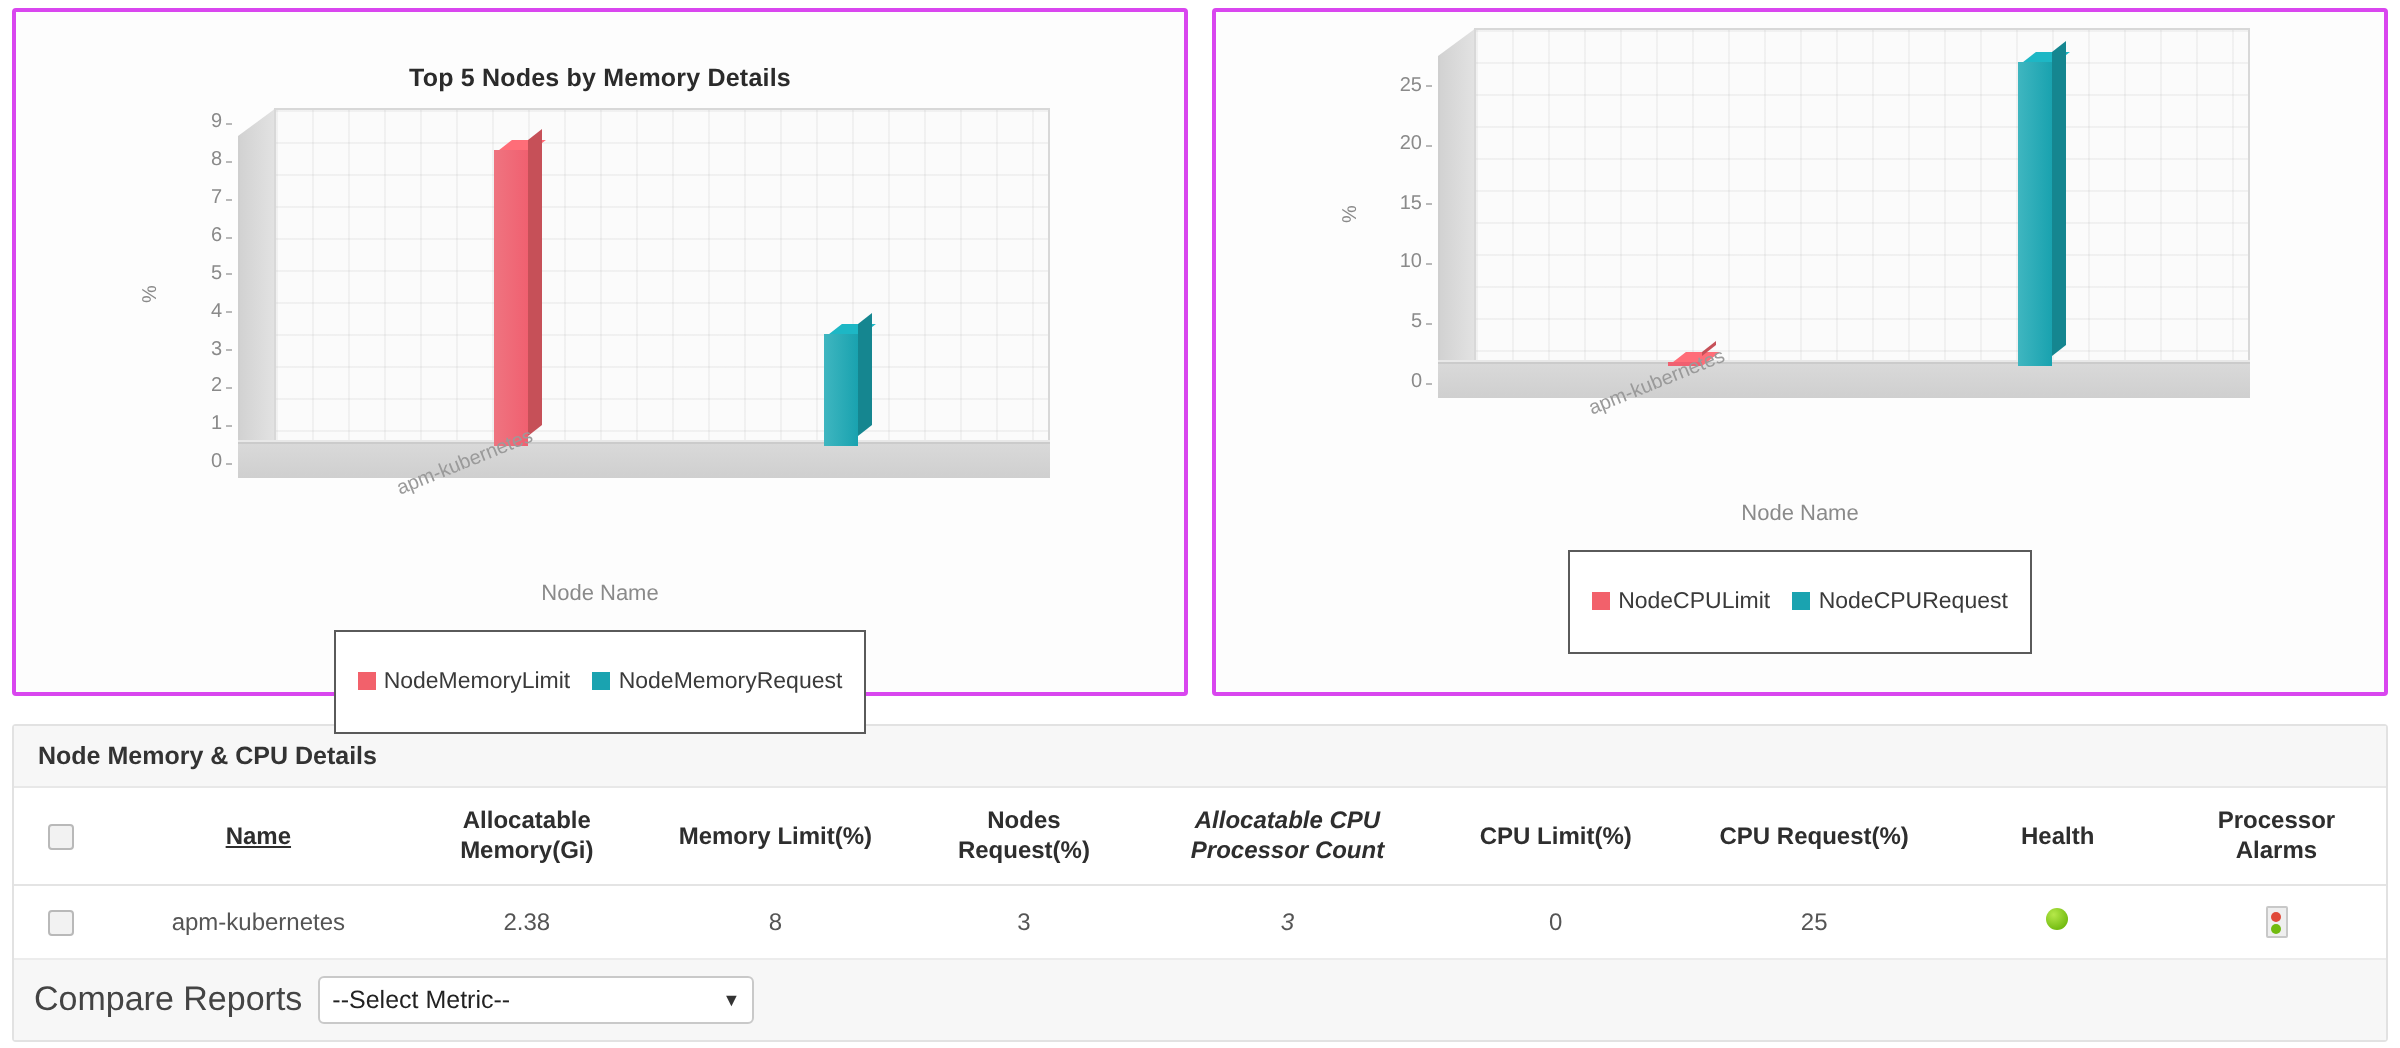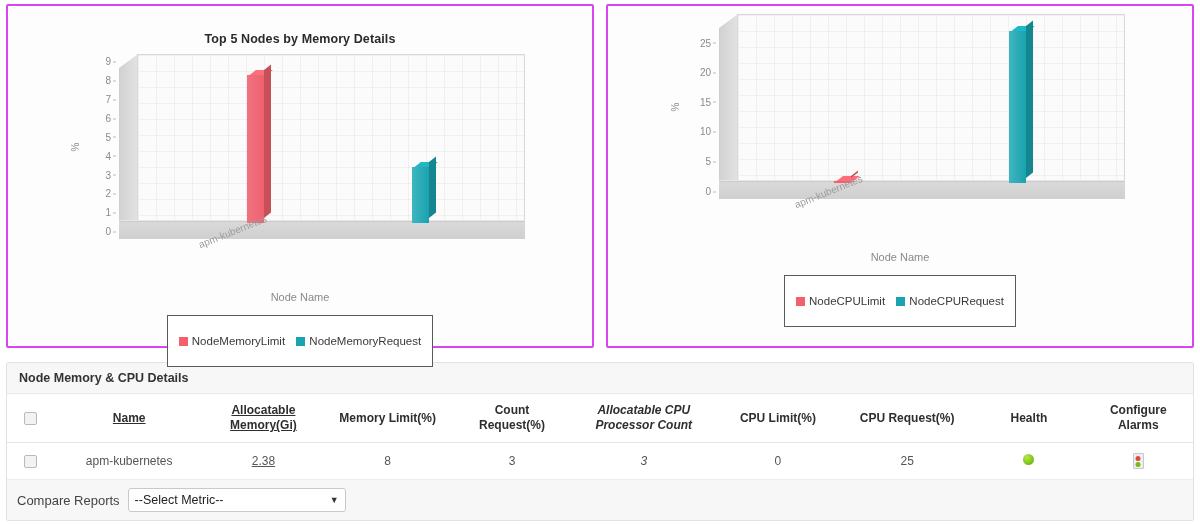--- a/index.html
+++ b/index.html
@@ -202,21 +202,21 @@
     padding: 10px 4px;
     text-align: center;
     color: #555;
     border-bottom: 1px solid #ececec;
     vertical-align: middle;
   }
   th.col-check, td.col-check { width: 48px; }
   th.col-name, td.col-name { width: 150px; text-align: left; padding-left: 14px; }
   th.col-name { padding-left: 14px; text-align: left; text-decoration: underline; }
   td.col-name { color: #555; }
-  th.col-alloc-mem, td.col-alloc-mem { width: 120px; text-decoration: underline; }
+  th.col-alloc-mem, td.col-alloc-mem { width: 120px; }
   th.col-mem-limit, td.col-mem-limit { width: 130px; }
   th.col-mem-req, td.col-mem-req { width: 120px; }
   th.col-alloc-cpu, td.col-alloc-cpu { width: 145px; font-style: italic; }
   th.col-cpu-limit, td.col-cpu-limit { width: 125px; }
   th.col-cpu-req, td.col-cpu-req { width: 135px; }
   th.col-health, td.col-health { width: 110px; }
   th.col-alarms, td.col-alarms { width: 110px; }
 
   input.cb {
     -webkit-appearance: none;
@@ -254,21 +254,21 @@
   .alarm-icon i.red { top: 2px; background: #e04a3a; }
   .alarm-icon i.green { top: 8px; background: #72bb10; }
 
   .footer-bar {
     background: #f7f7f7;
     padding: 8px 10px;
     display: flex;
     align-items: center;
     gap: 8px;
   }
-  .footer-label { font-size: 13px; color: #444; }
+  .footer-label { font-size: 17px; color: #444; }
   select.metric {
     -webkit-appearance: none;
     appearance: none;
     width: 218px;
     height: 24px;
     border: 1px solid #c9c9c9;
     border-radius: 3px;
     background: #fff;
     font-size: 12.5px;
     color: #222;
@@ -402,32 +402,32 @@
         <th class="col-check">
           <input type="checkbox" class="cb" style="">
         </th>
         <th class="col-name">Name</th>
         <th class="col-alloc-mem">
           <span>Allocatable</span><br>
           <span>Memory(Gi)</span>
         </th>
         <th class="col-mem-limit">Memory Limit(%)</th>
         <th class="col-mem-req">
-          <span>Count</span><br>
+          <span>Nodes</span><br>
           <span>Request(%)</span>
         </th>
         <th class="col-alloc-cpu">
           <span>Allocatable CPU</span><br>
           <span>Processor Count</span>
         </th>
         <th class="col-cpu-limit">CPU Limit(%)</th>
         <th class="col-cpu-req">CPU Request(%)</th>
         <th class="col-health">Health</th>
         <th class="col-alarms">
-          <span>Configure</span><br>
+          <span>Processor</span><br>
           <span>Alarms</span>
         </th>
       </tr>
     </thead>
     <tbody>
       <tr>
         <td class="col-check">
           <input type="checkbox" class="cb" style="">
         </td>
         <td class="col-name">apm-kubernetes</td>

